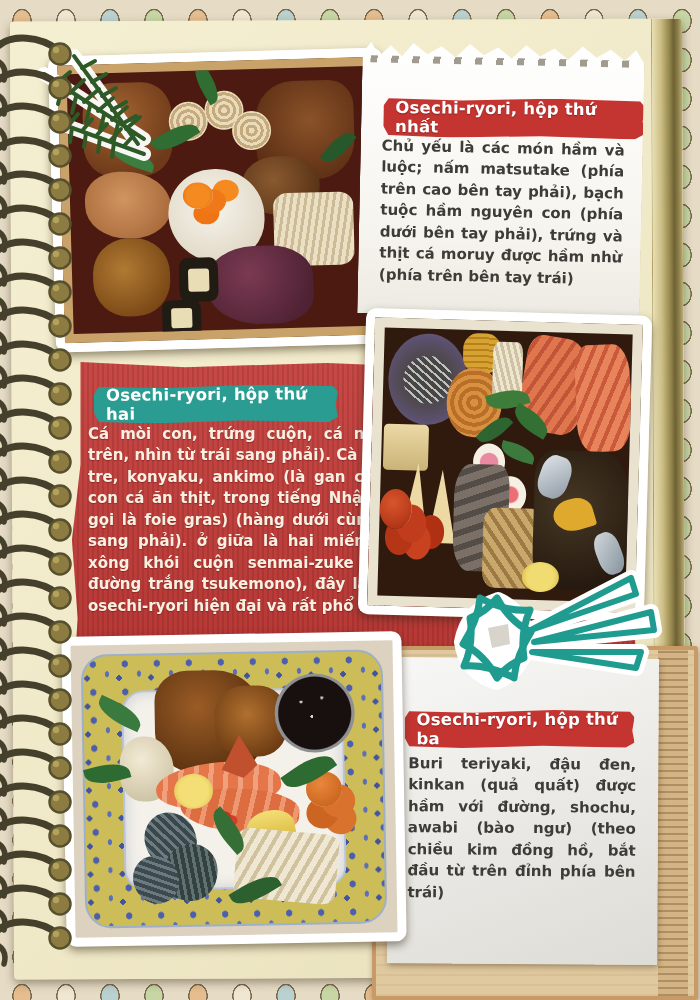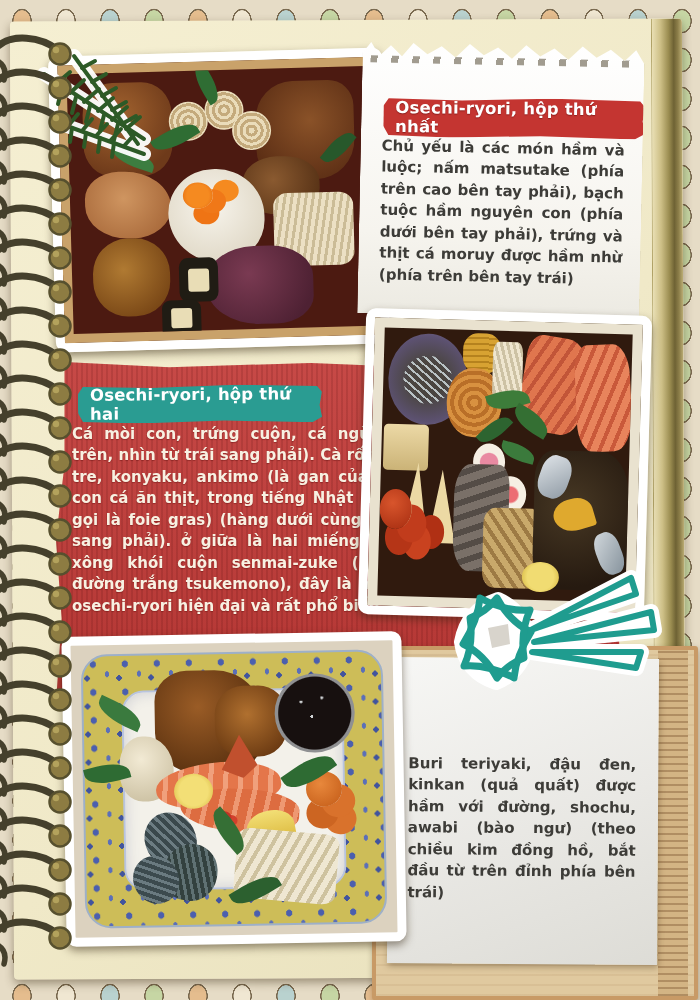--- a/index.html
+++ b/index.html
@@ -57,21 +57,21 @@
   .banner{position:absolute;display:flex;align-items:center;padding:0 12px;
     color:#fff;font-weight:bold;font-size:16.5px;letter-spacing:.2px;
     clip-path:polygon(0% 22%,2% 3%,30% 7%,65% 0%,98% 5%,100% 20%,99% 55%,100% 86%,96% 100%,60% 94%,25% 100%,2% 95%,0% 72%);}
   .banner.red{background:#c43531;text-shadow:0 1px 1px rgba(90,10,10,.5);}
   .banner.teal{background:#2a9c92;}
 
   .body-txt{position:absolute;color:#3d3c38;font-size:15px;line-height:1.43;
     text-align:justify;font-weight:bold;}
 
   
-  .red-panel{position:absolute;left:56px;top:362px;width:566px;height:342px;z-index:8;
+  .red-panel{position:absolute;left:72px;top:362px;width:566px;height:342px;z-index:8;
     background:#c23a37;
     background-image:repeating-linear-gradient(90deg,rgba(80,10,10,.14) 0 2px,transparent 2px 5px),
       linear-gradient(180deg,rgba(255,255,255,.08),rgba(0,0,0,.08));
     box-shadow:2px 4px 7px rgba(60,30,15,.4);
     clip-path:polygon(1.5% 0%,20% 1.5%,45% .3%,70% 2%,100% .5%,99% 18%,100% 40%,99% 64%,100% 100%,75% 99%,50% 100%,25% 98.5%,0% 100%,1% 75%,0% 52%,1.5% 30%);}
   .body-txt.light{color:#f8f1e2;text-shadow:0 1px 1px rgba(90,10,10,.4);}
 
   
   .wood{position:absolute;left:372px;top:646px;width:318px;height:346px;z-index:9;
     background:#e0c99f;border:4px solid #c89a66;border-radius:3px;
@@ -163,20 +163,23 @@
       <div class="leaf" style="left:52%;top:30%;width:16%;height:7%;transform:rotate(30deg);background:#346f33;"></div>
       <div class="leaf" style="left:38%;top:34%;width:15%;height:6%;transform:rotate(-46deg);background:#2d6430;"></div>
       <div class="leaf" style="left:48%;top:42%;width:14%;height:6%;transform:rotate(14deg);background:#3b7a3c;"></div>
     </div>
   </div>
 
   <div class="wood">
     <div class="wood-strip"></div>
   </div>
   <div class="card3">
+    <div class="banner red" style="left:16px;top:52px;width:206px;height:38px;transform:rotate(-.5deg);">
+      <span>Osechi-ryori, hộp thứ ba</span>
+    </div>
     <p class="body-txt" style="left:20px;top:96px;width:228px;margin:0;">Buri teriyaki, đậu đen, kinkan (quả quất) được hầm với đường, shochu, awabi (bào ngư) (theo chiều kim đồng hồ, bắt đầu từ trên đỉnh phía bên trái)</p>
   </div>
 
   <div class="photo" style="left:64px;top:634px;width:322px;height:292px;transform:rotate(-1deg);z-index:16;background:#dcd2bf;">
     <div class="plate">
       <div class="plate-center"></div>
       <div class="it" style="left:24%;top:6%;width:36%;height:38%;background:radial-gradient(circle at 40% 35%,#9a5c26,#59300f 78%);border-radius:30% 45% 35% 40%;"></div>
       <div class="it" style="left:44%;top:12%;width:24%;height:26%;background:radial-gradient(circle at 45% 40%,#b0702f,#6b3a12 80%);border-radius:40%;"></div>
       <div class="it" style="left:64%;top:8%;width:27%;height:29%;background:radial-gradient(circle,#17100f 64%,#8f9092 66% 74%,#5c5e60 76%);border-radius:50%;"></div>
       <div class="it" style="left:70%;top:14%;width:14%;height:14%;background:radial-gradient(1.5px 1.5px at 20% 30%,#cfd2d4 90%,transparent),radial-gradient(1.5px 1.5px at 70% 20%,#cfd2d4 90%,transparent),radial-gradient(1.5px 1.5px at 45% 70%,#cfd2d4 90%,transparent);"></div>

